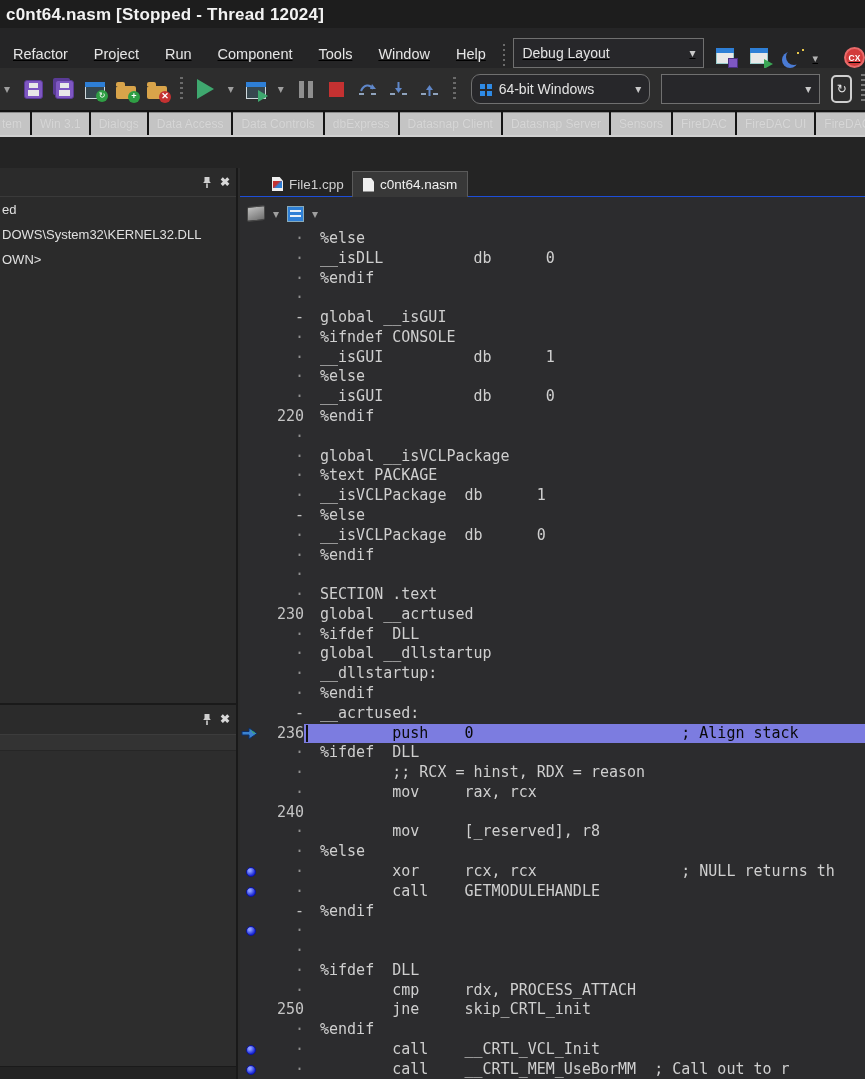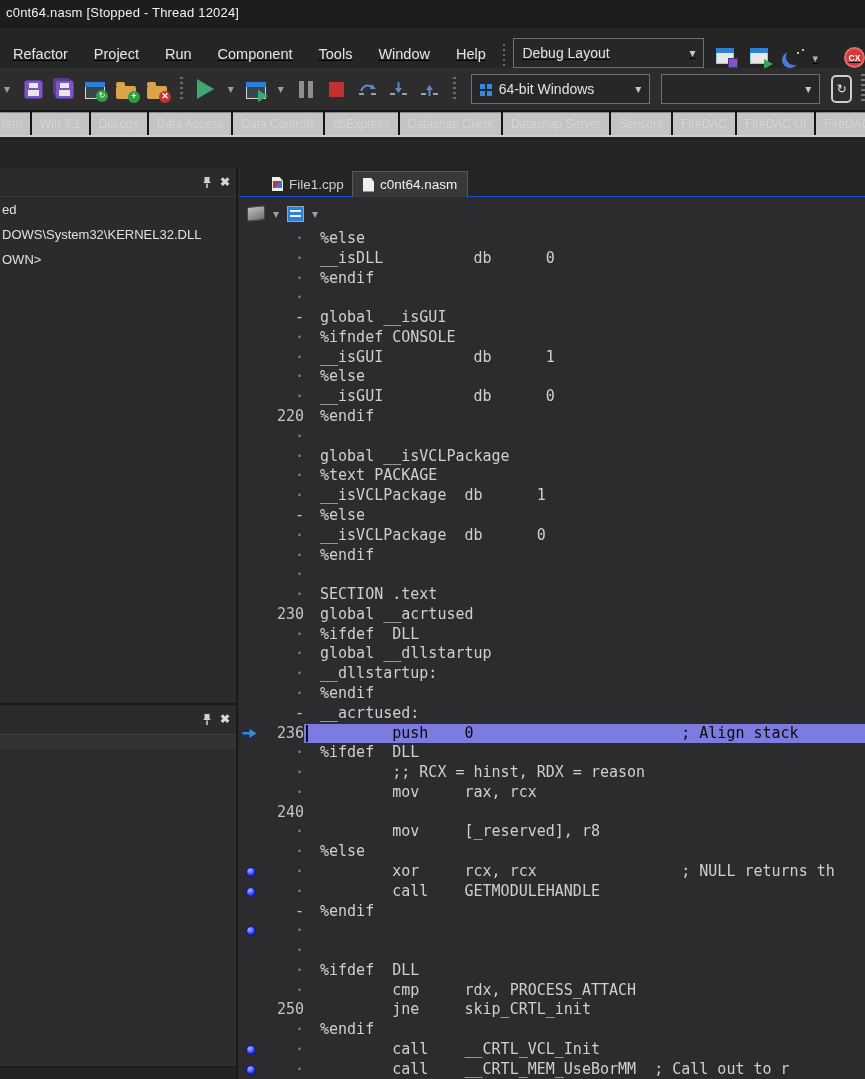--- a/index.html
+++ b/index.html
@@ -2,21 +2,21 @@
 <html><head>
 <meta charset="utf-8">
 <style>
   * { margin:0; padding:0; box-sizing:border-box; }
   html,body { width:865px; height:1079px; overflow:hidden; background:#1e1e1e;
               font-family:"Liberation Sans", sans-serif; }
   #app { position:relative; width:865px; height:1079px; background:#242424; overflow:hidden; }
 
   
   .titlebar { position:absolute; left:0; top:0; width:100%; height:28px; background:#1d1d1d; }
-  .titlebar .title { position:absolute; left:6px; top:5px; color:#f2f2f2; font-size:13px; font-weight:normal; letter-spacing:.2px; }
+  .titlebar .title { position:absolute; left:6px; top:5px; color:#f2f2f2; font-size:17px; font-weight:bold; letter-spacing:.2px; }
 
   
   .menubar { position:absolute; left:0; top:28px; width:100%; height:40px; background:#252526;
              display:flex; align-items:flex-end;text-decoration:underline; }
   .menuitem { color:#e6e6e6; font-size:14.5px; padding:6px 13px; cursor:default; }
   .dsep { width:3px; height:24px; margin:0 4px;
           background:repeating-linear-gradient(180deg,#6a6a6a 0 2px,transparent 2px 5px); }
   .combo { height:30px; border:1px solid #707070; background:#27272a; color:#e3e3e3;
            display:flex; align-items:center; font-size:14px; padding:11px 8px; position:relative; }
   .combo .chev { margin-left:auto; color:#c9c9c9; font-size:12px; padding-left:10px; }
@@ -54,21 +54,21 @@
   .fold { width:20px; height:13px; background:#d9a44a; border-radius:2px; position:relative; margin-top:7px; }
   .fold::before { content:""; position:absolute; left:0; top:-4px; width:9px; height:4px; background:#d9a44a; border-radius:2px 2px 0 0; }
   .fold .badge { position:absolute; right:-4px; bottom:-4px; width:12px; height:12px; border-radius:50%;
                  color:#fff; font-size:9px; line-height:11px; text-align:center; font-weight:bold; }
   .badge.add { background:#2f9e44; }
   .badge.rem { background:#c43131; }
   .playtri { width:0; height:0; border-left:17px solid #3fa86f; border-top:10px solid transparent; border-bottom:10px solid transparent; }
   .pausebars { display:flex; gap:4px; }
   .pausebars i { width:5px; height:17px; background:#8f8f8f; }
   .stopsq { width:15px; height:15px; background:#c43131; }
-  .combo.platform { width:190px; margin-left:4px; }
+  .combo.platform { width:190px; margin-left:4px;border-radius:9px; }
   .combo.target { width:168px; margin-left:4px; }
   .winlogo { width:5px; height:5px; background:#2e8ae6; margin-right:14px;
              box-shadow:7px 0 0 #2e8ae6, 0 7px 0 #2e8ae6, 7px 7px 0 #2e8ae6; position:relative; top:-3px; }
   .devbtn { width:22px; height:28px; border:2px solid #cfcfcf; border-radius:5px; color:#e8e8e8;
             font-size:12px; display:flex; align-items:center; justify-content:center; margin-left:4px; }
   .grip { width:4px; height:30px; margin-left:2px;
           background:repeating-linear-gradient(180deg,#787878 0 2px,transparent 2px 5px); }
 
   
   .palettetabs { position:absolute; left:0; top:110px; width:100%; height:27px; background:#141414;

